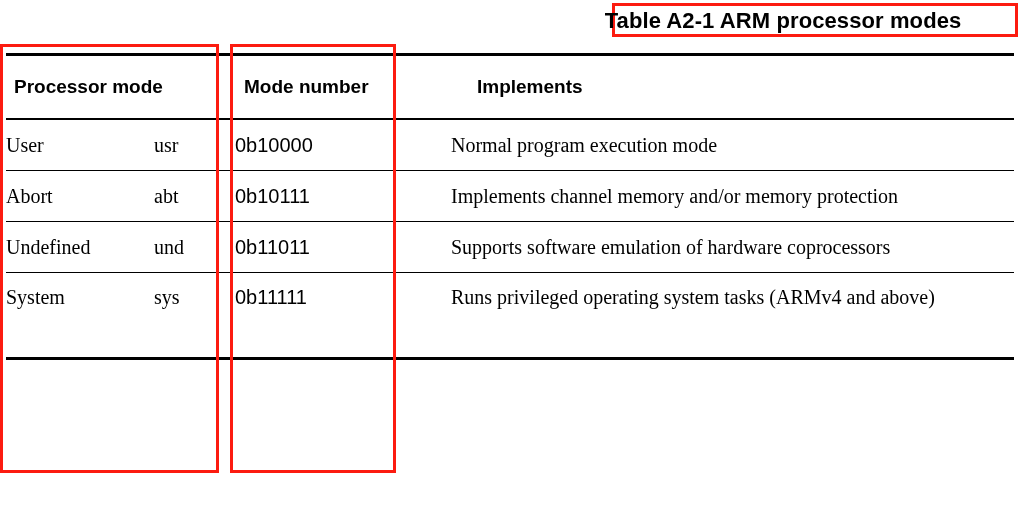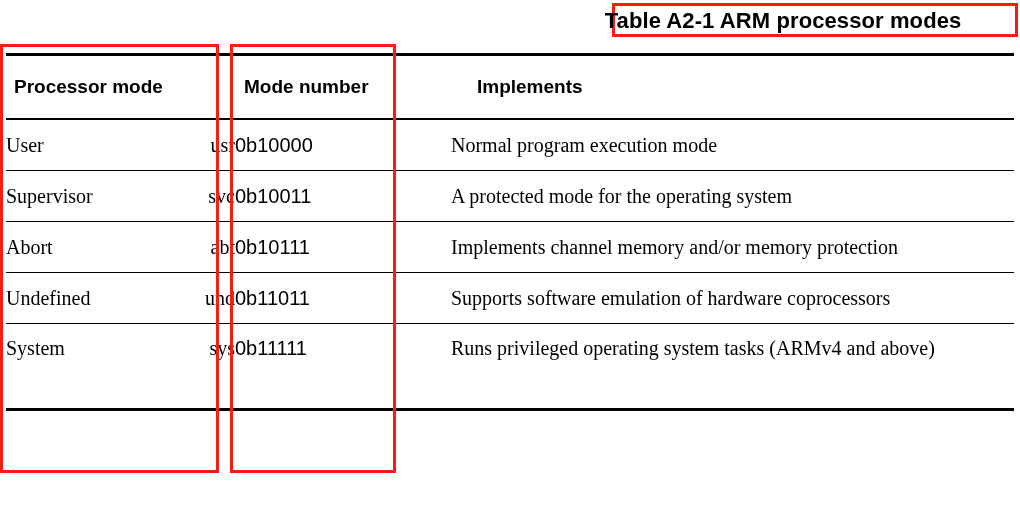--- a/index.html
+++ b/index.html
@@ -88,21 +88,21 @@
     color: #000000;
   }
   table.modes tbody tr:last-child td {
     border-bottom: 3px solid #000000;
     height: 72px;
     vertical-align: top;
     padding-top: 12px;
   }
 
   td.d-mode  { padding-left: 8px; margin-left: 8px; }
-  td.d-abbr  { text-align: right; }
+  td.d-abbr  { text-align: left; }
   td.d-num {
     padding-left: 9px;
     font-family: Liberation Sans, sans-serif;
     font-size: 17px;
     letter-spacing: 0px;
   }
   td.d-desc  { padding-left: 26px; padding-right: 10px; margin-left: 14px; }
 
   
   .hl {
@@ -147,26 +147,20 @@
       </tr>
     </thead>
     <tbody>
       <tr>
         <td class="d-mode">User</td>
         <td class="d-abbr">usr</td>
         <td class="d-num">0b10000</td>
         <td class="d-desc">Normal program execution mode</td>
       </tr>
       <tr>
-        <td class="d-mode">Supervisor</td>
-        <td class="d-abbr">svc</td>
-        <td class="d-num">0b10011</td>
-        <td class="d-desc">A protected mode for the operating system</td>
-      </tr>
-      <tr>
         <td class="d-mode">Abort</td>
         <td class="d-abbr">abt</td>
         <td class="d-num">0b10111</td>
         <td class="d-desc">Implements channel memory and/or memory protection</td>
       </tr>
       <tr>
         <td class="d-mode">Undefined</td>
         <td class="d-abbr">und</td>
         <td class="d-num">0b11011</td>
         <td class="d-desc">Supports software emulation of hardware coprocessors</td>

